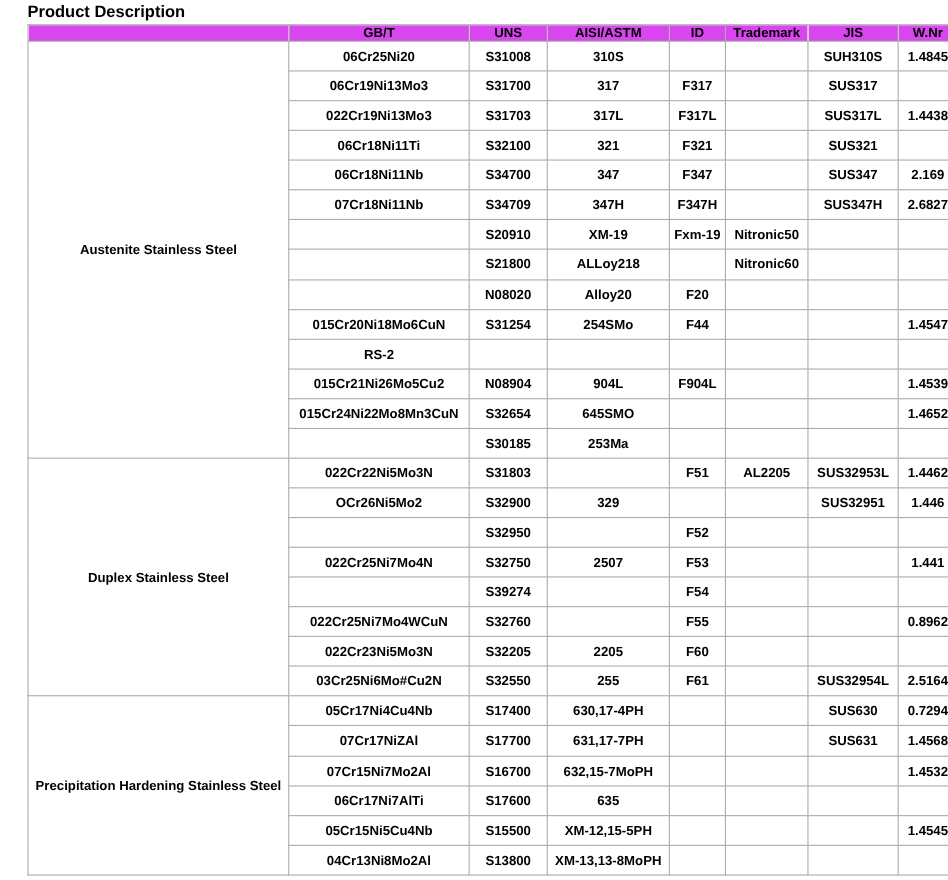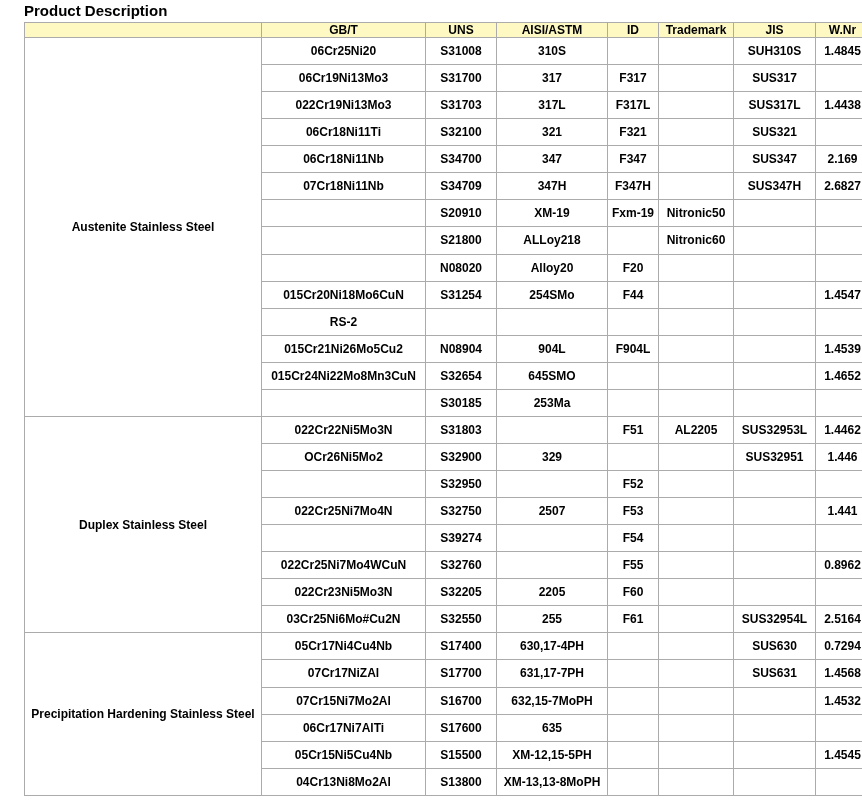--- a/index.html
+++ b/index.html
@@ -5,21 +5,22 @@
   html, body {
     margin: 0;
     padding: 0;
     background: #ffffff;
     width: 862px;
     height: 800px;
     font-family: "Liberation Sans", sans-serif;
     color: #000;
   }
   .page {
-    padding: 2px 0 0 24px;
+    padding: 2px 0 0 4px;
+    margin-left: 21px;
   }
   .page-title {
     margin: 0 0 3px 0;
     font-size: 15px;
     font-weight: bold;
     color: #000000;
     letter-spacing: 0;
   }
   table.grades {
     border-collapse: collapse;
@@ -35,21 +36,21 @@
     text-align: center;
     vertical-align: middle;
     font-size: 12px;
     font-weight: bold;
     color: #000000;
     padding: 0 2px;
     overflow: hidden;
     white-space: nowrap;
   }
   table.grades th {
-    background: #fef9c3;
+    background: #d946ef;
   }
 </style>
 </head>
 <body>
 
 <div class="page">
   <h1 class="page-title">Product Description</h1>
 
   <table class="grades">
     <colgroup>

